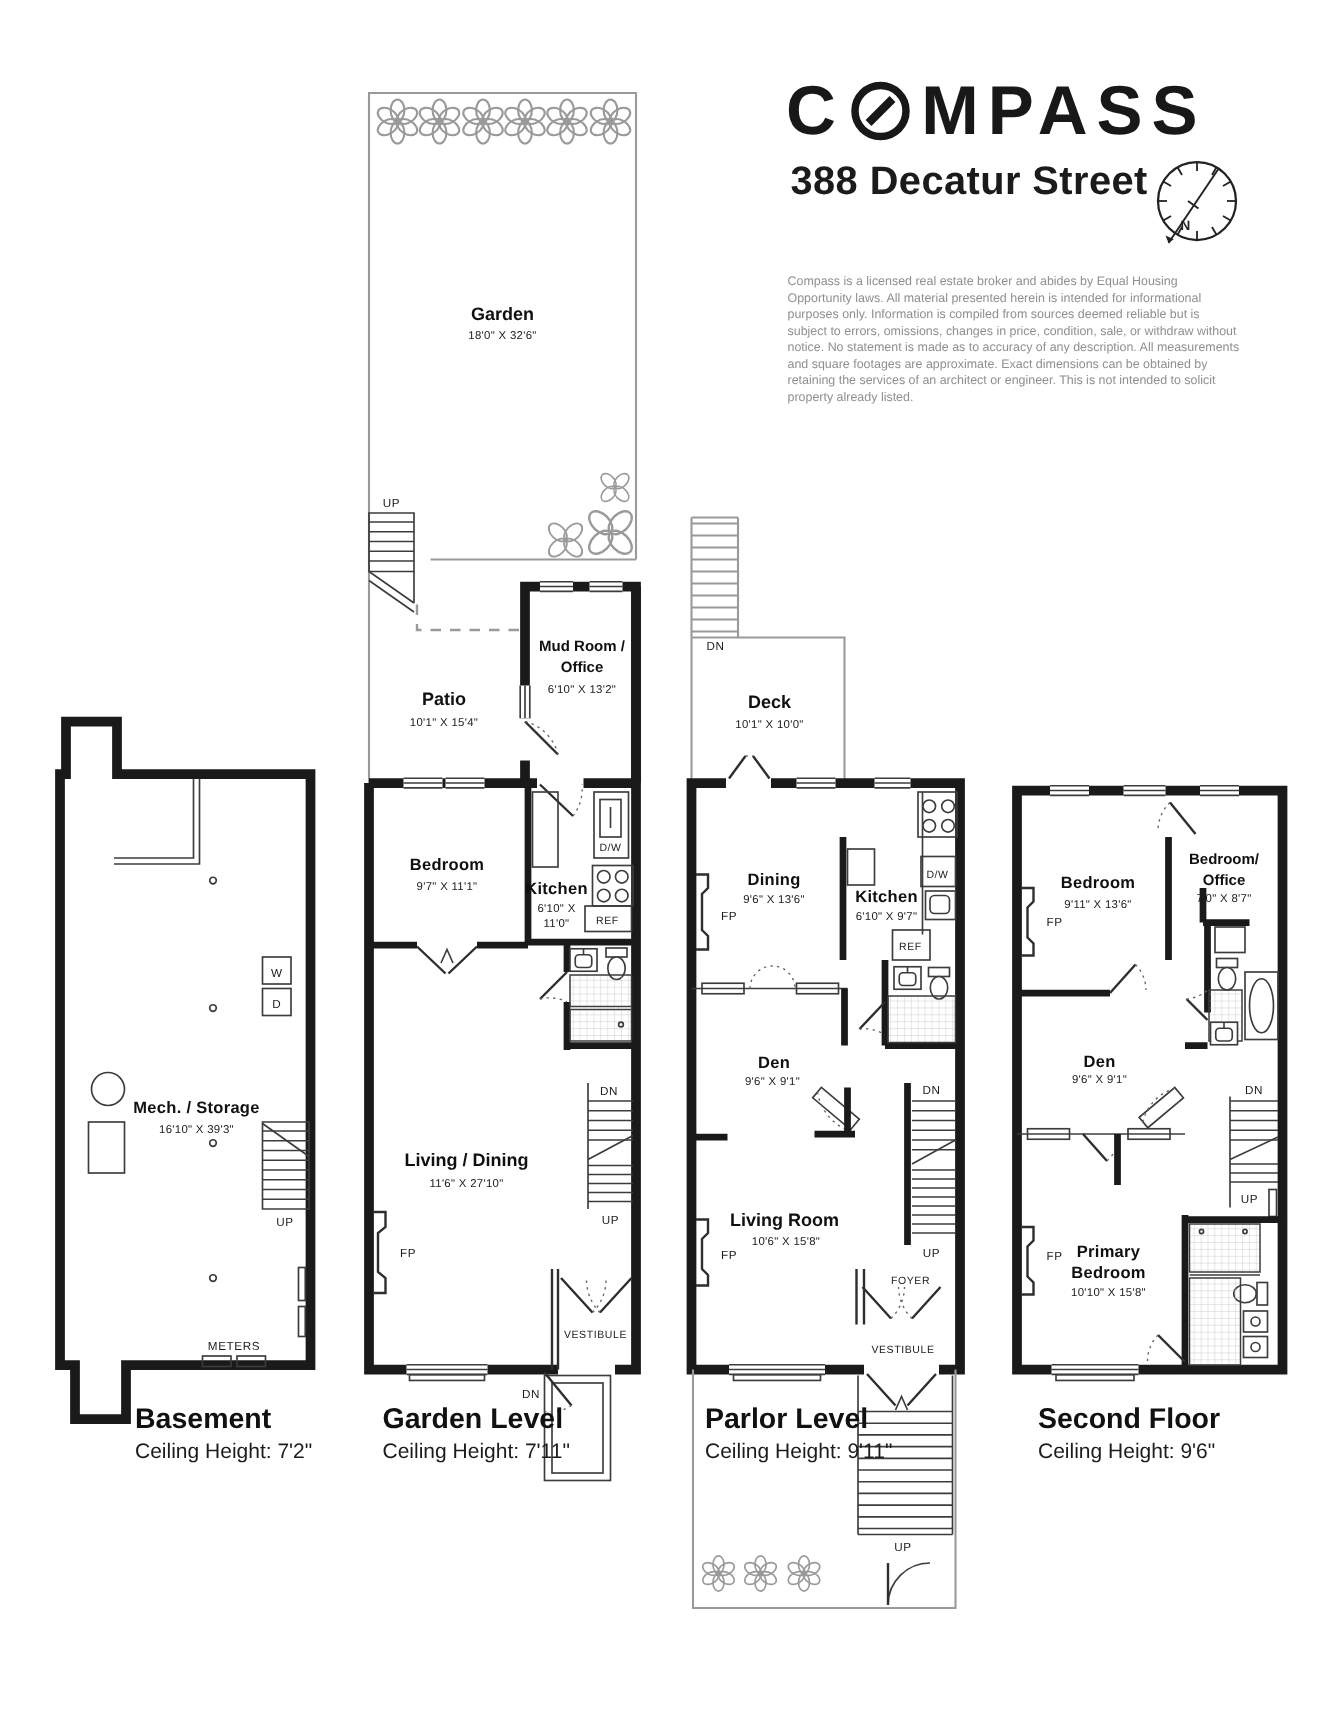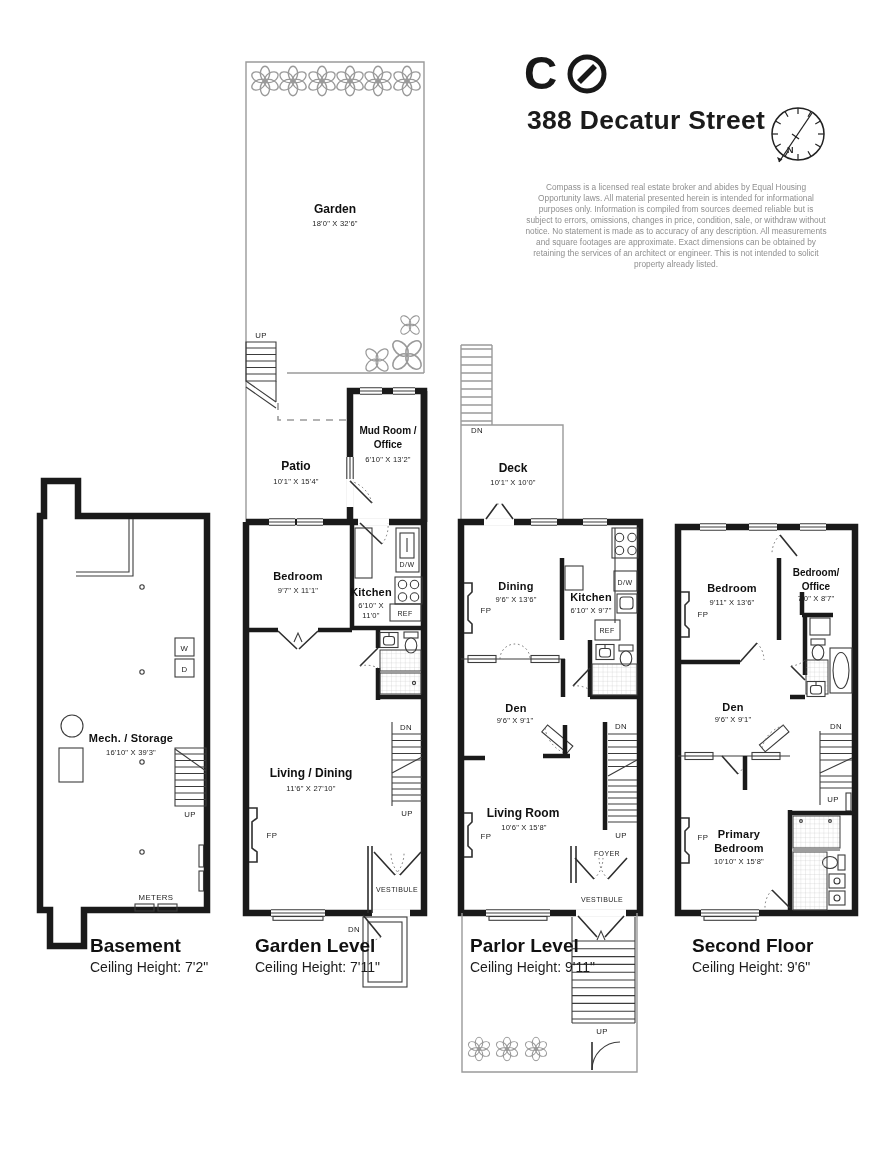--- a/index.html
+++ b/index.html
@@ -6,21 +6,21 @@
   .page{position:relative;width:890px;height:1152px;background:#fff;overflow:hidden;
         font-family:"Liberation Sans",sans-serif;}
   .hdr{position:absolute;left:0;top:0;width:890px;height:280px;}
   .logo{position:absolute;left:524px;top:46px;display:flex;align-items:center;
         font-weight:bold;font-size:46px;letter-spacing:6px;color:#181818;}
   .logo .oo{margin:0 5px 0 2px;}
   .addr{position:absolute;left:527px;top:105px;font-weight:bold;font-size:26.5px;
         color:#1b1b1b;letter-spacing:.3px;}
   .rose{position:absolute;left:768px;top:100px;}
   .disc{position:absolute;left:525px;top:182px;width:302px;margin:0;
-        font-size:8.3px;line-height:11px;color:#8f8f8f;text-align:center;}
+        font-size:8.3px;line-height:11px;color:#8f8f8f;text-align:left;}
   svg text{font-family:"Liberation Sans",sans-serif;}
   .rm{font-weight:bold;font-size:11px;fill:#101010;text-anchor:middle;letter-spacing:.2px;}
   .rml{font-weight:bold;font-size:12px;fill:#101010;text-anchor:middle;}
   .rms{font-weight:bold;font-size:10px;fill:#101010;text-anchor:middle;}
   .dim{font-size:7.6px;fill:#1c1c1c;text-anchor:middle;letter-spacing:.2px;}
   .mk{font-size:7.8px;fill:#1c1c1c;text-anchor:middle;letter-spacing:.4px;}
   .mkb{font-size:7px;fill:#1c1c1c;text-anchor:middle;letter-spacing:.4px;}
   .ftitle{font-weight:bold;font-size:19px;fill:#111;}
   .fceil{font-size:14px;fill:#1c1c1c;}
   .w{stroke:#1a1a1a;stroke-width:6.5;fill:none;stroke-linejoin:miter;}
@@ -39,20 +39,21 @@
 
 <div class="page">
 
   <div class="hdr">
     <div class="logo">
       <span>C</span>
       <svg class="oo" width="44" height="44" viewBox="0 0 44 44">
         <circle cx="22" cy="23" r="17" fill="none" stroke="#181818" stroke-width="5"></circle>
         <line x1="14" y1="31" x2="30" y2="15" stroke="#181818" stroke-width="5.5"></line>
       </svg>
+      <span>MPASS</span>
     </div>
     <div class="addr">388 Decatur Street</div>
     <svg class="rose" width="64" height="76" viewBox="0 0 64 76">
       <circle cx="30" cy="34" r="26" fill="none" stroke="#222" stroke-width="1.5"></circle>
       <g stroke="#222" stroke-width="1.2">
         <line x1="30" y1="8" x2="30" y2="14"></line>
           <line x1="30" y1="54" x2="30" y2="60"></line>
         <line x1="4" y1="34" x2="10" y2="34"></line>
           <line x1="50" y1="34" x2="56" y2="34"></line>
         <line x1="17" y1="11.5" x2="20" y2="16.7"></line>

